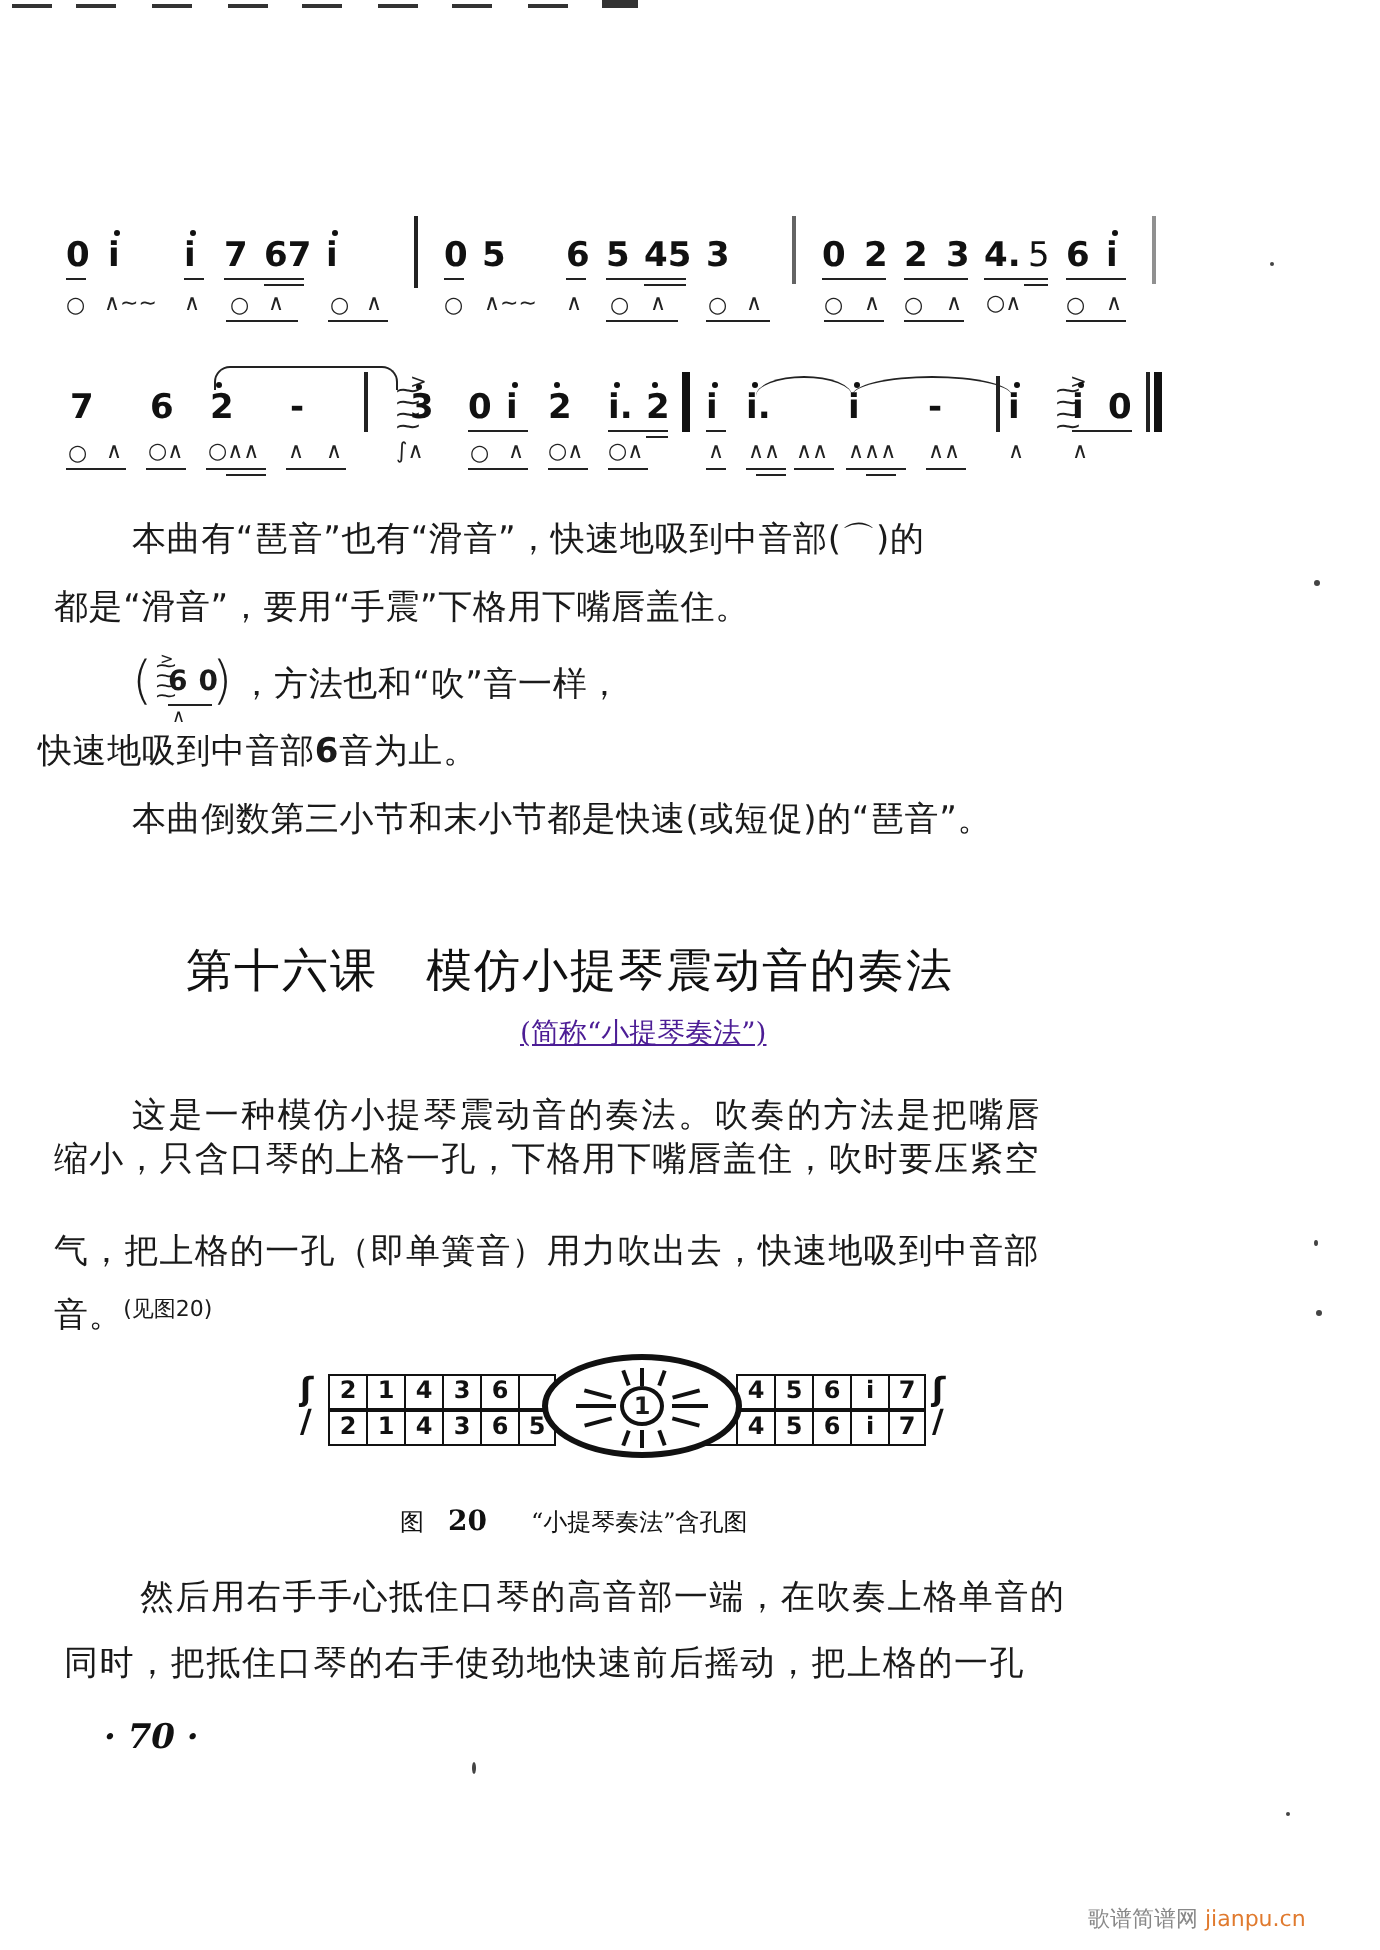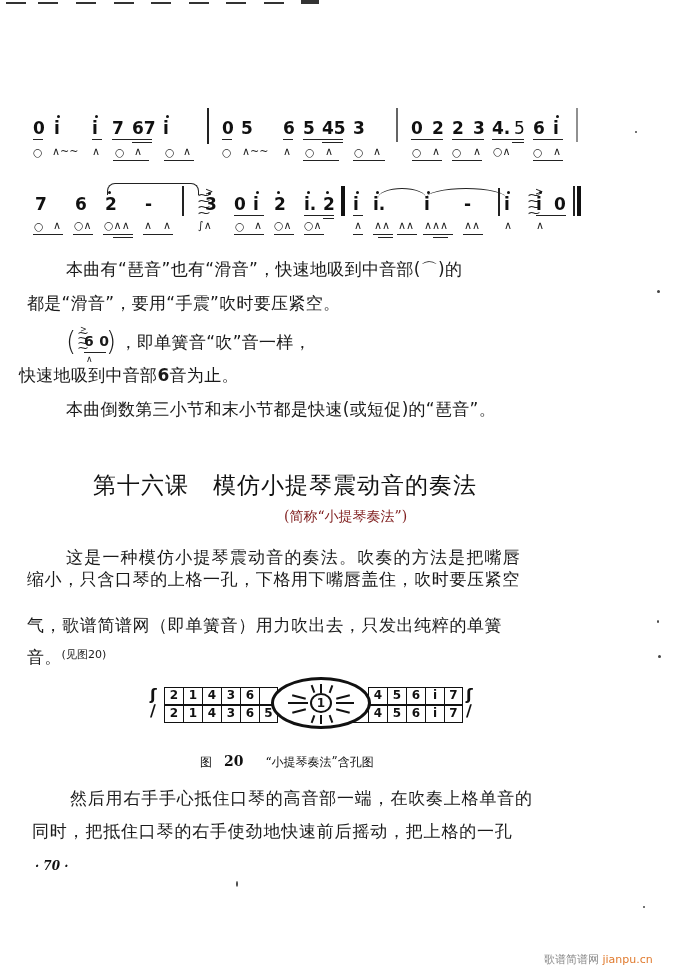--- a/index.html
+++ b/index.html
@@ -17,40 +17,40 @@
   .dot-above { position: absolute; width: 3px; height: 3px; border-radius: 50%; background: #111; }
   .uline { position: absolute; height: 1px; background: #222; }
   .barline { position: absolute; width: 2px; background: #222; }
   .barline.thick { width: 4px; background: #111; }
   .slur { position: absolute; border-top: 1.5px solid #222; border-radius: 50% 50% 0 0 / 100% 100% 0 0; }
   .bracket-slur { position: absolute; border: 1.5px solid #222; border-bottom: none; border-radius: 8px 8px 0 0; }
   .arp { position: absolute; font-size: 12px; line-height: 6px; color: #222; font-family: "DejaVu Sans", sans-serif; }
   .accent { position: absolute; font-size: 10px; color: #222; font-family: "DejaVu Sans", sans-serif; }
   .line { position: absolute; white-space: nowrap; font-family: "DejaVu Sans", "Liberation Sans", sans-serif; font-size: 17px; color: #1a1a1a; letter-spacing: 0.3px; }
   .title { position: absolute; top: 470px; left: 93px; white-space: nowrap; font-family: "DejaVu Serif", "Liberation Serif", serif; font-size: 23px; letter-spacing: 1px; color: #111; }
-  .subtitle { position: absolute; top: 508px; left: 284px; white-space: nowrap; font-family: "DejaVu Serif", serif; font-size: 14px; color: #7f1d1d; }
+  .subtitle { position: absolute; top: 508px; left: 260px; white-space: nowrap; font-family: "DejaVu Serif", serif; font-size: 14px; color: #4c1d95; text-decoration: underline; }
   .small-ref { font-size: 11px; vertical-align: 5px; letter-spacing: 0; }
 
   
   .inline-notation { display: inline-block; position: relative; width: 48px; height: 30px; vertical-align: middle; }
 
   
   .figure { position: absolute; left: 156px; top: 683px; width: 322px; height: 52px; }
   .hole-row { position: absolute; left: 0; display: flex; height: 18px; }
   .hole { width: 19px; height: 18px; border: 1.5px solid #111; border-right: none; font-family: "DejaVu Sans", sans-serif; font-weight: bold; font-size: 12px; line-height: 15px; text-align: center; color: #111; background: #fff; }
   .hole:last-child { border-right: 1.5px solid #111; }
   .mouth { position: absolute; left: 115px; top: -6px; width: 100px; height: 52px; border: 3px solid #111; border-radius: 50%; background: #fff; }
   .mouth-center { position: absolute; left: 36px; top: 13px; width: 22px; height: 20px; border: 2px solid #111; border-radius: 50%; font-family: "DejaVu Sans", sans-serif; font-weight: bold; font-size: 12px; line-height: 16px; text-align: center; }
   .ray { position: absolute; background: #111; height: 1.5px; }
   .zigzag { position: absolute; font-size: 16px; font-weight: bold; color: #111; font-family: "DejaVu Sans", sans-serif; }
 
   .caption { position: absolute; top: 753px; left: 200px; white-space: nowrap; font-family: "DejaVu Serif", serif; font-size: 12px; color: #111; }
   .caption .fig-num { font-weight: bold; font-size: 14px; margin: 0 22px 0 12px; }
 
-  .page-num { position: absolute; top: 859px; left: 35px; font-family: "DejaVu Serif", serif; font-style: italic; font-weight: bold; font-size: 12px; color: #111; }
+  .page-num { position: absolute; top: 859px; left: 52px; font-family: "DejaVu Serif", serif; font-style: italic; font-weight: bold; font-size: 17px; color: #111; }
   .watermark { position: absolute; top: 952px; left: 544px; white-space: nowrap; font-family: "DejaVu Sans", sans-serif; font-size: 11px; color: #888; }
   .watermark .url { color: #e07a2e; }
 
   .speck { position: absolute; width: 3px; height: 3px; background: #444; border-radius: 50%; }
 </style>
 </head>
 <body>
 
 <div class="top-rule">
   <span style="left:6px;width:20px"></span>
@@ -231,45 +231,45 @@
   <span class="dot-above" style="left:539px;top:11px"></span>
   <span class="note" style="left:554px;top:14px">0</span>
   <span class="uline" style="left:536px;top:35px;width:30px"></span>
   <span class="breath" style="left:536px;top:40px">∧</span>
 
   <span class="barline" style="left:573px;top:6px;height:30px;width:1.5px"></span>
   <span class="barline thick" style="left:577px;top:6px;height:30px"></span>
 </div>
 
 <div class="line" style="top:258px;left:66px">本曲有“琶音”也有“滑音”，快速地吸到中音部(⌒)的</div>
-<div class="line" style="top:292px;left:27px">都是“滑音”，要用“手震”吹时要压紧空。</div>
+<div class="line" style="top:292px;left:27px">都是“滑音”，要用“手震”下格用下嘴唇盖住。</div>
 
 <div class="line" style="top:328px;left:66px">
   <span class="inline-notation">
     <span style="position:absolute;left:0;top:-2px;font-size:26px;line-height:30px;font-weight:200">(</span>
     <span style="position:absolute;left:12px;top:3px;font-size:10px;line-height:5px">⁓<br>⁓<br>⁓<br>⁓</span>
     <span style="position:absolute;left:14px;top:-3px;font-size:8px">&gt;</span>
     <span style="position:absolute;left:18px;top:5px;font-weight:bold;font-size:14px;font-family:'DejaVu Sans',sans-serif">6 0</span>
     <span style="position:absolute;left:18px;top:24px;width:22px;height:1px;background:#222"></span>
     <span style="position:absolute;left:20px;top:26px;font-size:9px">∧</span>
     <span style="position:absolute;left:40px;top:-2px;font-size:26px;line-height:30px;font-weight:200">)</span>
   </span>
-  <span>，即单簧音“吹”音一样，</span>
+  <span>，方法也和“吹”音一样，</span>
 </div>
 <div class="line" style="top:364px;left:19px">
   <span>快速地吸到中音部</span><span style="font-weight:bold;font-family:'DejaVu Sans',sans-serif">6</span><span>音为止。</span>
 </div>
 <div class="line" style="top:398px;left:66px">本曲倒数第三小节和末小节都是快速(或短促)的“琶音”。</div>
 
 <div class="title">第十六课　模仿小提琴震动音的奏法</div>
 <div class="subtitle">(简称“小提琴奏法”)</div>
 
 <div class="line" style="top:546px;left:66px;letter-spacing:1.2px">这是一种模仿小提琴震动音的奏法。吹奏的方法是把嘴唇</div>
 <div class="line" style="top:568px;left:27px;letter-spacing:0.6px">缩小，只含口琴的上格一孔，下格用下嘴唇盖住，吹时要压紧空</div>
-<div class="line" style="top:614px;left:27px;letter-spacing:0.6px">气，歌谱简谱网（即单簧音）用力吹出去，只发出纯粹的单簧</div>
+<div class="line" style="top:614px;left:27px;letter-spacing:0.6px">气，把上格的一孔（即单簧音）用力吹出去，快速地吸到中音部</div>
 <div class="line" style="top:646px;left:27px">
   <span>音。</span><span class="small-ref">(见图20)</span>
 </div>
 
 <div class="figure">
   <span class="zigzag" style="left:-6px;top:2px">ʃ</span>
   <span class="zigzag" style="left:-6px;top:18px">∕</span>
   <div class="hole-row" style="top:4px;left:8px">
     <div class="hole">2</div>
     <div class="hole">1</div>

